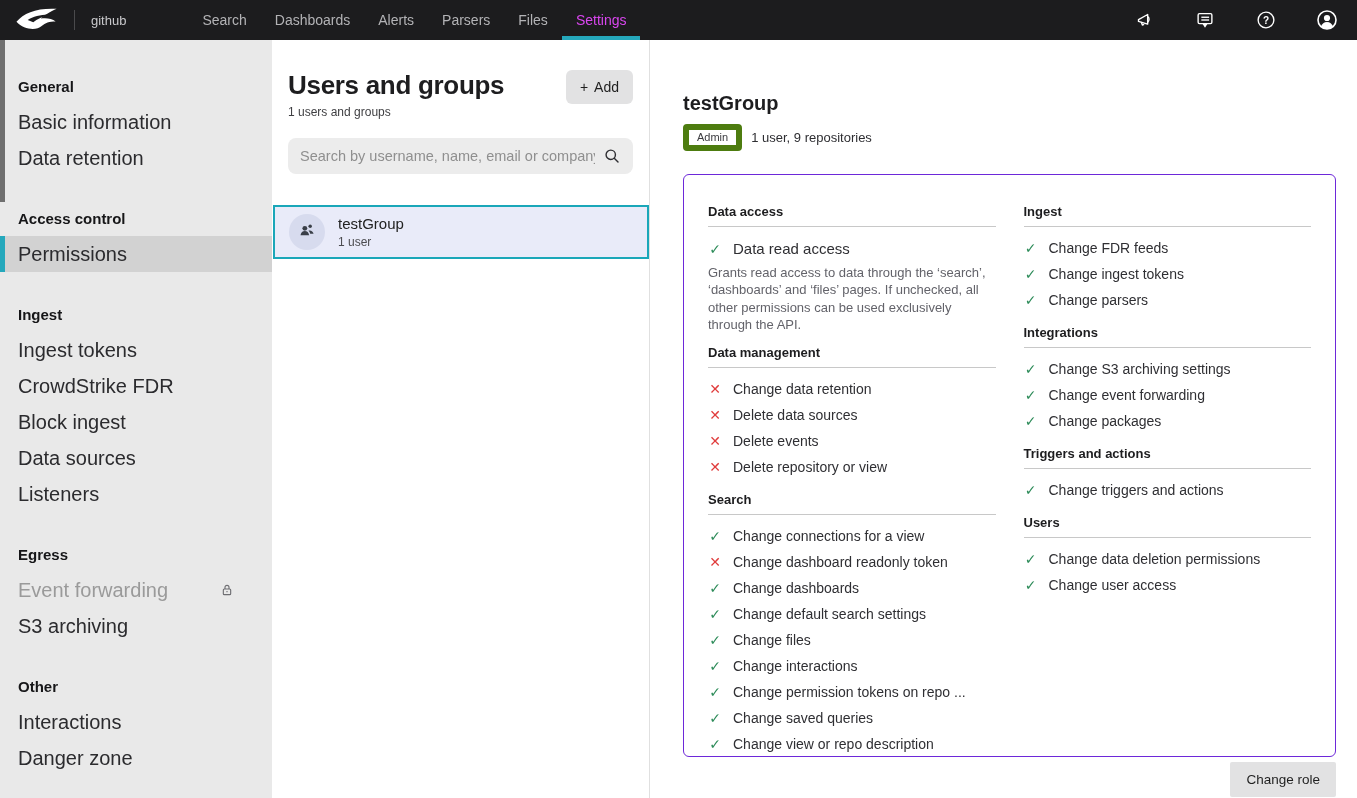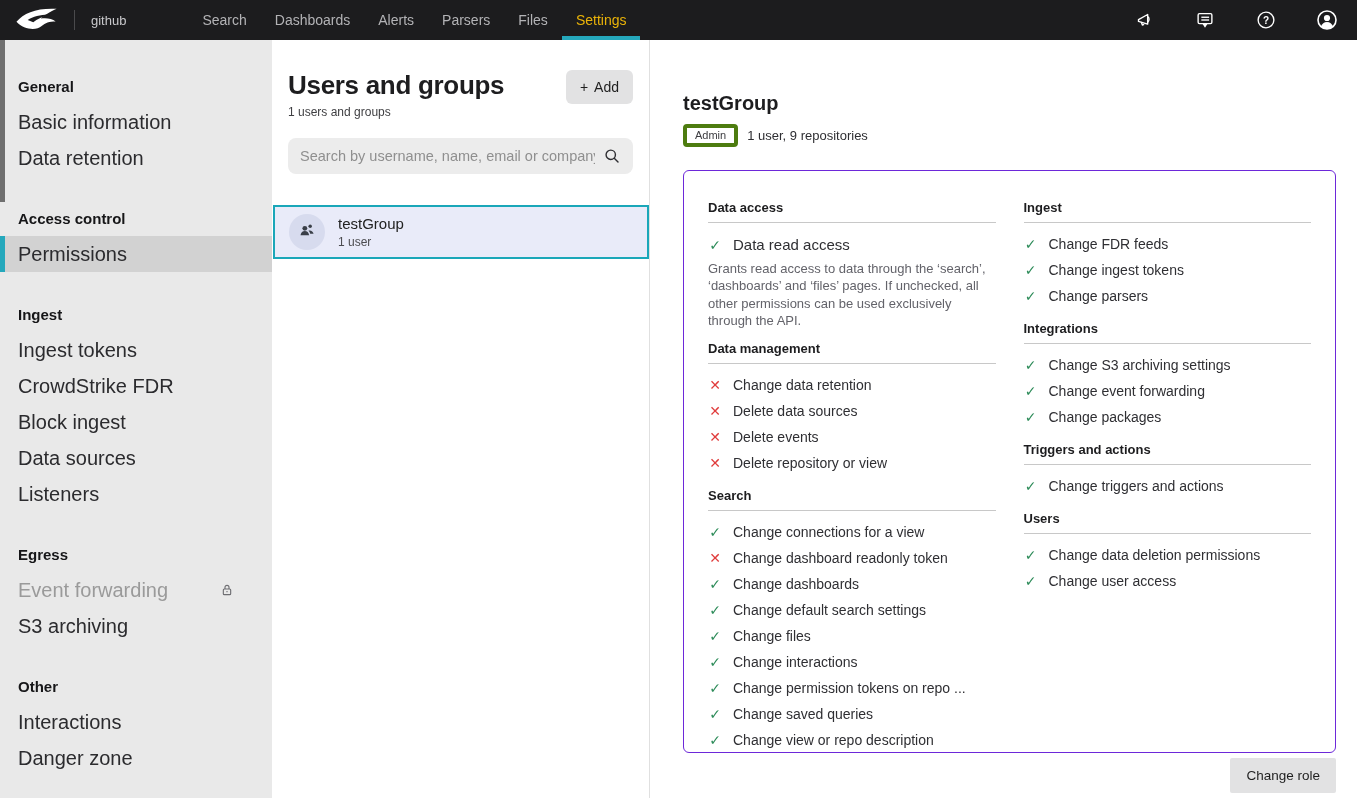--- a/index.html
+++ b/index.html
@@ -7,21 +7,21 @@
     font-family:"Liberation Sans","DejaVu Sans",sans-serif; background:#fff; color:#222; }
 
   
   .topbar { height:40px; background:var(--topbar-bg,#1c1c1e); display:flex; align-items:stretch; }
   .logo-wrap { display:flex; align-items:center; padding:0 14px 0 14px; }
   .tb-divider { width:1px; height:20px; background:#4a4a4c; align-self:center; }
   .repo { color:#c9c9cc; font-size:13px; display:flex; align-items:center; padding:0 20px 0 16px; }
   .nav { display:flex; align-items:stretch; margin-left:42px; }
   .nav-item { display:flex; align-items:center; padding:0 14px; color:#b3b3b6; font-size:14px;
     border-top:4px solid transparent; border-bottom:4px solid transparent; cursor:pointer; }
-  .nav-item.active { color:#eab308; border-bottom-color:var(--accent,#25a8bc); }
+  .nav-item.active { color:#d946ef; border-bottom-color:var(--accent,#25a8bc); }
   .tb-right { margin-left:auto; display:flex; align-items:center; gap:37px; padding-right:18px; }
   .tb-icon { width:24px; height:24px; display:flex; align-items:center; justify-content:center; cursor:pointer; }
 
   
   .main { display:flex; height:758px; }
 
   
   .sidebar { position:relative; width:272px; background:#e9e9e9; padding-top:28px; flex:none; }
   .side-scroll-thumb { position:absolute; left:0; top:0; width:5px; height:162px; background:#6f6f6f; }
   .side-section { margin-bottom:24px; }
@@ -55,21 +55,21 @@
   .glist-item.selected { background:#e9ebf9; border-color:#1aa7b9; }
   .g-avatar { width:36px; height:36px; border-radius:50%; background:#d7dbee; flex:none;
     display:flex; align-items:center; justify-content:center; }
   .g-name { font-size:15px; color:#222; }
   .g-meta { font-size:12px; color:#4c4c50; margin-top:3px; }
 
   
   .detail { flex:1; background:#fff; padding:52px 21px 0 33px; position:relative; }
   .detail-title { font-size:20px; font-weight:bold; color:#1d1d1f; }
   .detail-metarow { display:flex; align-items:center; gap:9px; margin-top:9px; }
-  .badge { font-size:11px; color:#3c3c40; border:4px solid #4d7c0f; border-radius:4px;
+  .badge { font-size:11px; color:#3c3c40; border:6px solid #4d7c0f; border-radius:4px;
     padding:1px 8px 2px 8px; background:#fff; }
   .detail-meta { font-size:13px; color:#2e2e32; }
   .perm-card { margin-top:23px; border:1px solid #6d28d9; border-radius:6px; height:583px;
     padding:29px 24px 0 24px; display:grid; grid-template-columns:1fr 1fr; column-gap:28px;
     align-content:start; overflow:hidden; }
   .perm-section { margin-bottom:12px; }
   .perm-heading { font-size:13px; font-weight:bold; color:#1d1d1f; padding-bottom:7px;
     border-bottom:1px solid #c8c8c8; margin-bottom:8px; }
   .perm-row { display:flex; align-items:center; gap:11px; padding:5px 0; font-size:14px; color:#2f2f33; }
   .perm-row.large { font-size:15px; }

